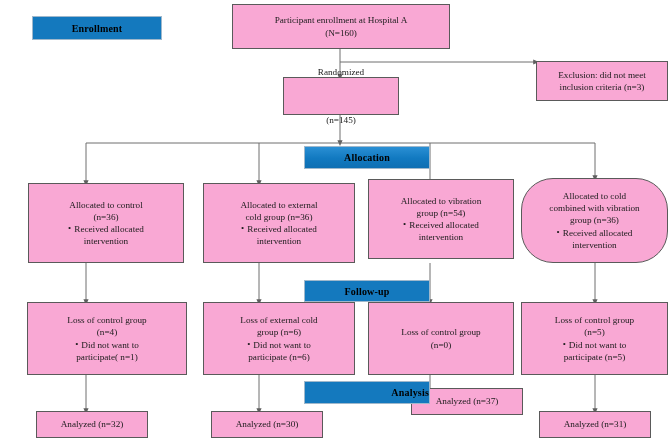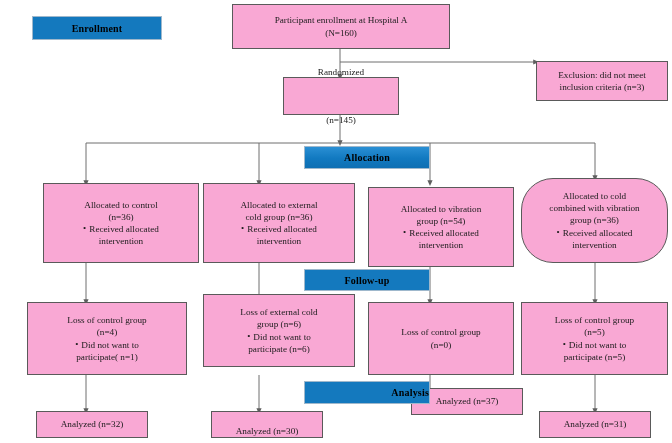--- a/index.html
+++ b/index.html
@@ -107,21 +107,21 @@
   </svg>
 
   <div class="stage flat" style="left:32px; top:16px; width:130px; height:24px;">
     <span>Enrollment</span>
   </div>
 
   <div class="stage" style="left:304px; top:146px; width:126px; height:23px;">
     <span>Allocation</span>
   </div>
 
-  <div class="stage flat" style="left:304px; top:269px; width:126px; height:22px;">
+  <div class="stage flat" style="left:304px; top:280px; width:126px; height:22px;">
     <span>Follow-up</span>
   </div>
 
   <div class="stage flat" style="left:304px; top:381px; width:126px; height:23px;justify-content:flex-end;">
     <span>Analysis</span>
   </div>
 
   <div class="box" style="left:232px; top:4px; width:218px; height:45px;">
     <span class="hdr">Participant enrollment at Hospital A</span>
     <span class="hdr">(N=160)</span>
@@ -130,41 +130,41 @@
   <div class="box" style="left:536px; top:41px; width:132px; height:40px;margin-top:20px;">
     <span class="hdr">Exclusion: did not meet</span>
     <span class="hdr">inclusion criteria (n=3)</span>
   </div>
 
   <div class="box" style="left:283px; top:77px; width:116px; height:38px;gap:36px;">
     <span class="hdr">Randomized</span>
     <span class="hdr">(n=145)</span>
   </div>
 
-  <div class="box" style="left:43px; top:183px; width:156px; height:80px;font-family:Liberation Serif, serif;">
+  <div class="box" style="left:28px; top:183px; width:156px; height:80px;font-family:Liberation Serif, serif;">
     <span class="hdr">Allocated to control</span>
     <span class="hdr">(n=36)</span>
     <span class="bullet-line">
       <span class="bullet-dot">•</span>
       <span class="bullet-txt">Received allocated</span>
     </span>
     <span class="hdr">intervention</span>
   </div>
 
   <div class="box" style="left:203px; top:183px; width:152px; height:80px;">
     <span class="hdr">Allocated to external</span>
     <span class="hdr">cold group (n=36)</span>
     <span class="bullet-line">
       <span class="bullet-dot">•</span>
       <span class="bullet-txt">Received allocated</span>
     </span>
     <span class="hdr">intervention</span>
   </div>
 
-  <div class="box" style="left:368px; top:187px; width:146px; height:80px;">
+  <div class="box" style="left:368px; top:179px; width:146px; height:80px;">
     <span class="hdr">Allocated to vibration</span>
     <span class="hdr">group (n=54)</span>
     <span class="bullet-line">
       <span class="bullet-dot">•</span>
       <span class="bullet-txt">Received allocated</span>
     </span>
     <span class="hdr">intervention</span>
   </div>
 
   <div class="box" style="left:521px; top:178px; width:147px; height:85px;border-radius:32px;">
@@ -181,21 +181,21 @@
   <div class="box" style="left:27px; top:302px; width:160px; height:73px;">
     <span class="hdr">Loss of control group</span>
     <span class="hdr">(n=4)</span>
     <span class="bullet-line">
       <span class="bullet-dot">•</span>
       <span class="bullet-txt">Did not want to</span>
     </span>
     <span class="hdr">participate( n=1)</span>
   </div>
 
-  <div class="box" style="left:203px; top:294px; width:152px; height:73px;">
+  <div class="box" style="left:203px; top:302px; width:152px; height:73px;">
     <span class="hdr">Loss of external cold</span>
     <span class="hdr">group (n=6)</span>
     <span class="bullet-line">
       <span class="bullet-dot">•</span>
       <span class="bullet-txt">Did not want to</span>
     </span>
     <span class="hdr">participate (n=6)</span>
   </div>
 
   <div class="box" style="left:368px; top:302px; width:146px; height:73px;">
@@ -210,21 +210,21 @@
       <span class="bullet-dot">•</span>
       <span class="bullet-txt">Did not want to</span>
     </span>
     <span class="hdr">participate (n=5)</span>
   </div>
 
   <div class="box" style="left:36px; top:411px; width:112px; height:27px;">
     <span class="hdr">Analyzed (n=32)</span>
   </div>
 
-  <div class="box" style="left:211px; top:411px; width:112px; height:27px;justify-content:flex-end;">
+  <div class="box" style="left:211px; top:411px; width:112px; height:27px;">
     <span class="hdr">Analyzed (n=30)</span>
   </div>
 
   <div class="box" style="left:374px; top:388px; width:112px; height:27px;margin-left:37px;">
     <span class="hdr">Analyzed (n=37)</span>
   </div>
 
   <div class="box" style="left:539px; top:411px; width:112px; height:27px;">
     <span class="hdr">Analyzed (n=31)</span>
   </div>

